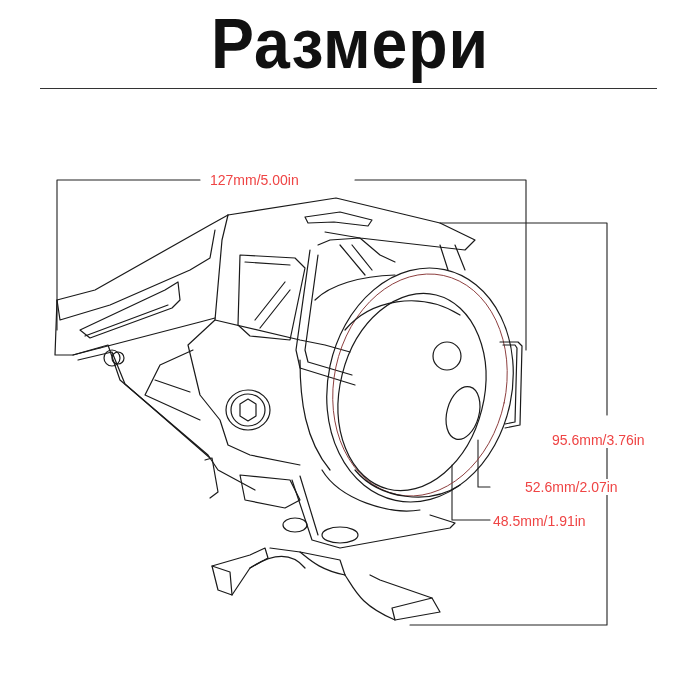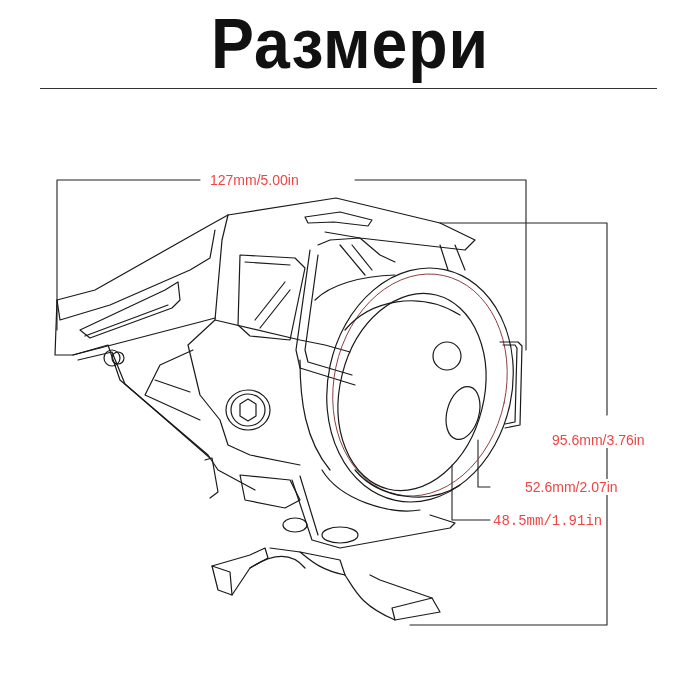--- a/index.html
+++ b/index.html
@@ -108,13 +108,13 @@
     <path d="M270,548 L300,552 L340,560 L345,575"></path>
     <path d="M345,575 C355,590 360,605 395,620 L440,612 L432,598 L380,580 L370,575"></path>
     <path d="M395,620 L392,608 L432,598"></path>
     <path d="M300,552 C310,560 320,570 345,575"></path>
   </g>
 </svg>
 
 <div class="dim-label" style="left:205px; top:172px; padding:0 5px;">127mm/5.00in</div>
 <div class="dim-label" style="left:550px; top:432px; padding:0 2px;">95.6mm/3.76in</div>
 <div class="dim-label" style="left:493px; top:479px;margin-left:32px;">52.6mm/2.07in</div>
-<div class="dim-label" style="left:493px; top:513px;font-family:Liberation Mono, monospace;">48.5mm/1.91in</div>
+<div class="dim-label" style="left:493px; top:513px;">48.5mm/1.91in</div>
 
 </body></html>

